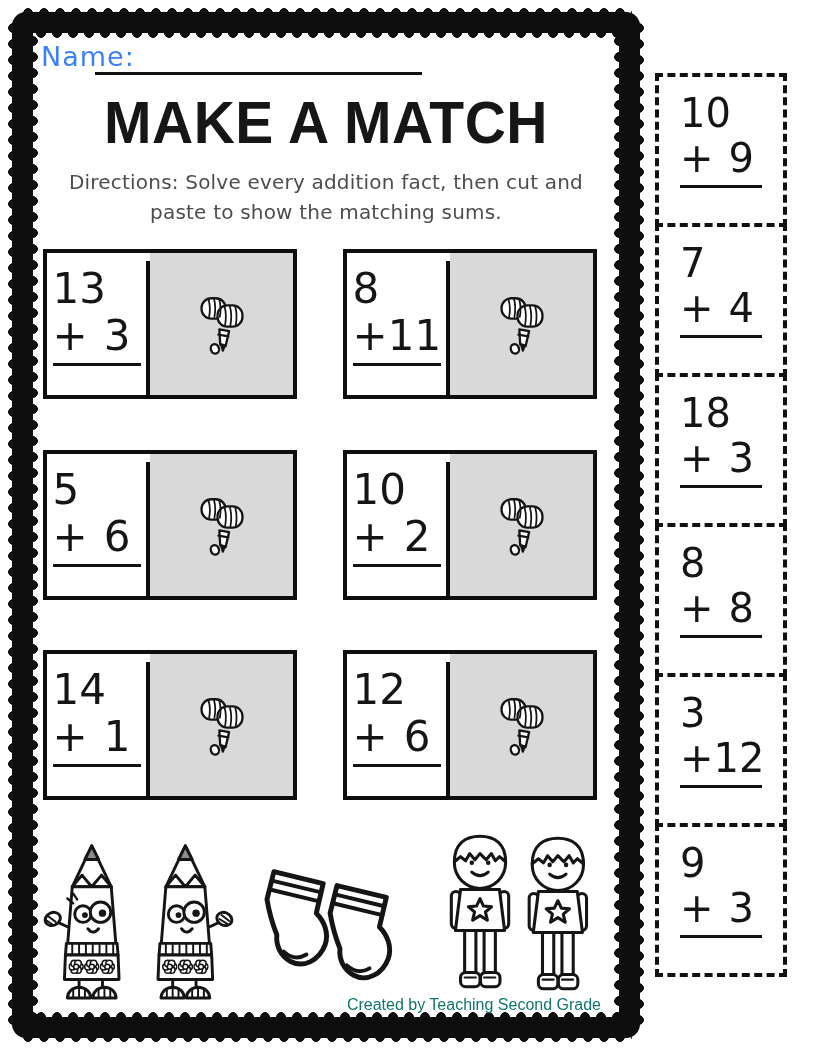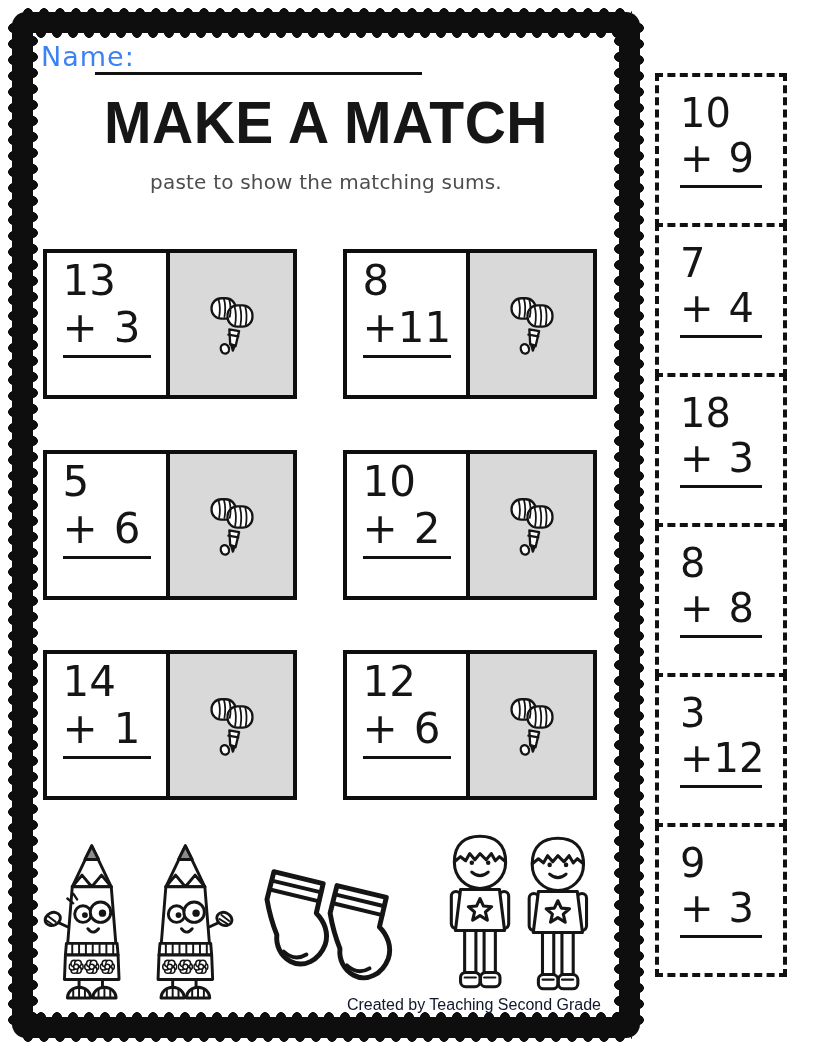--- a/index.html
+++ b/index.html
@@ -42,21 +42,21 @@
   .title { position:absolute; left:0; right:0; top:56px; margin:0; text-align:center;
            font-family:"Liberation Sans", sans-serif; font-weight:900; font-size:57px;
            letter-spacing:0.5px; color:#161616; transform:scaleY(1.04); }
   .dirs { position:absolute; left:0; right:0; top:134px; text-align:center;
           font-size:20px; line-height:30px; color:#4d4d4d; letter-spacing:0.2px; }
   .dirs p { margin:0; }
 
   
   .pbox { position:absolute; width:254px; height:150px; border:4px solid #0e0e0e;
           box-sizing:border-box; display:flex; background:#fff; }
-  .pcell { width:123px; border-right:4px solid #0e0e0e; box-sizing:border-box; }
+  .pcell { width:103px; border-right:4px solid #0e0e0e; box-sizing:border-box;margin-top:8px; }
   .paste { flex:1; background:#d9d9d9; display:flex; align-items:center; justify-content:center; }
   .glue  { width:54px; height:64px; display:block; }
 
   .prob { width:88px; margin:4px auto 0; }
   .ptop { font-size:42px; line-height:47px; padding-right:10px; }
   .pbot { display:flex; justify-content:space-between; align-items:baseline;
           font-size:42px; line-height:47px; padding-right:10px; }
   .rule { border-top:3px solid #111; margin-top:4px; }
 
   
@@ -65,21 +65,21 @@
   .card:first-child { margin-top:0; }
   .card .prob { width:82px; margin:14px auto 0; }
   .card .ptop { font-size:40px; line-height:45px; padding-right:8px; }
   .card .pbot { font-size:40px; line-height:45px; padding-right:8px; }
 
   
   .pencils { position:absolute; left:10px;  top:797px; }
   .socks   { position:absolute; left:205px; top:819px; }
   .boys    { position:absolute; left:408px; top:795px; }
   .credit  { position:absolute; right:18px; bottom:3px;
-             font-family:"Liberation Sans", sans-serif; font-size:16px; color:#0f172a; }
+             font-family:"Liberation Sans", sans-serif; font-size:16px; color:#0f766e; }
   .defs { position:absolute; width:0; height:0; overflow:hidden; }
 </style>
 </head>
 <body>
 
 <svg class="defs" aria-hidden="true">
   <defs>
     <symbol id="glue-icon" viewBox="0 0 60 72">
       <g fill="#fff" stroke="#151515" stroke-width="2.6" stroke-linejoin="round" stroke-linecap="round">
         <ellipse cx="22" cy="64" rx="4.6" ry="5.4" transform="rotate(-18 22 64)"></ellipse>
@@ -163,20 +163,21 @@
       <div class="sc ib"></div>
       <div class="sc il"></div>
       <div class="sc ir"></div>
 
       <span class="name-label">Name:</span>
       <div class="name-line"></div>
 
       <h1 class="title">MAKE A MATCH</h1>
 
       <div class="dirs">
+        <p>Directions: Solve every addition fact, then cut and</p>
         <p>paste to show the matching sums.</p>
       </div>
 
       <div class="pbox" style="left:10px;top:216px">
         <div class="pcell">
           <div class="prob">
             <div class="ptop">13</div>
             <div class="pbot">
               <span>+</span>
               <span>3</span>

